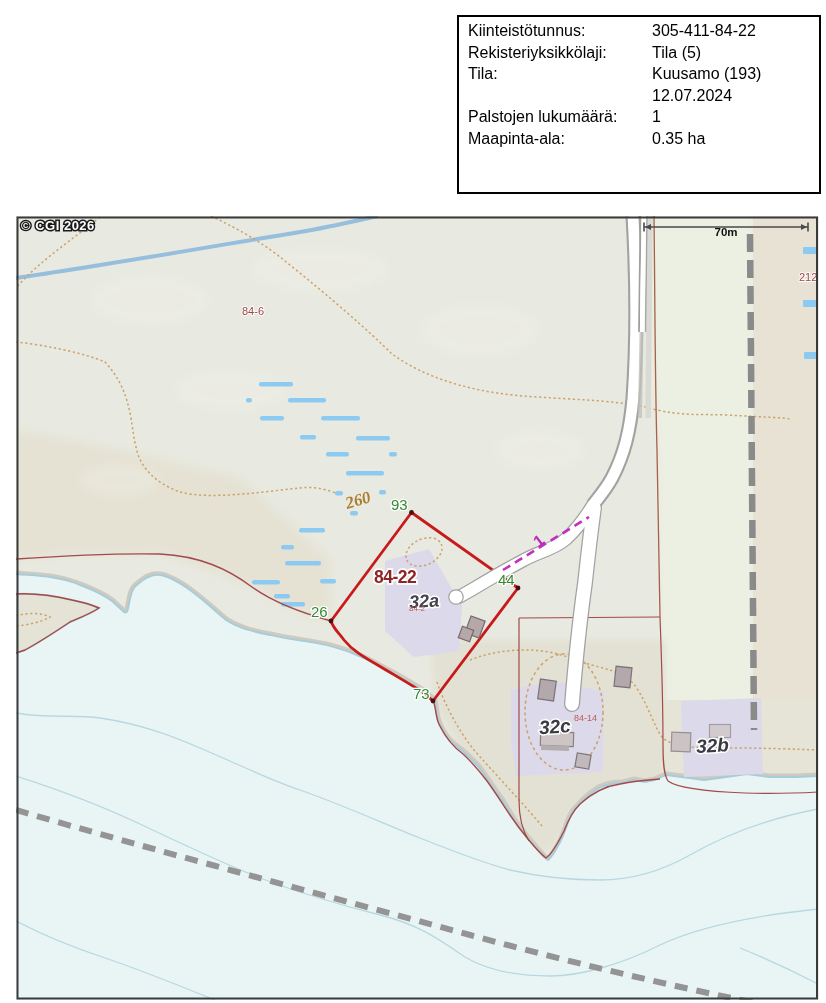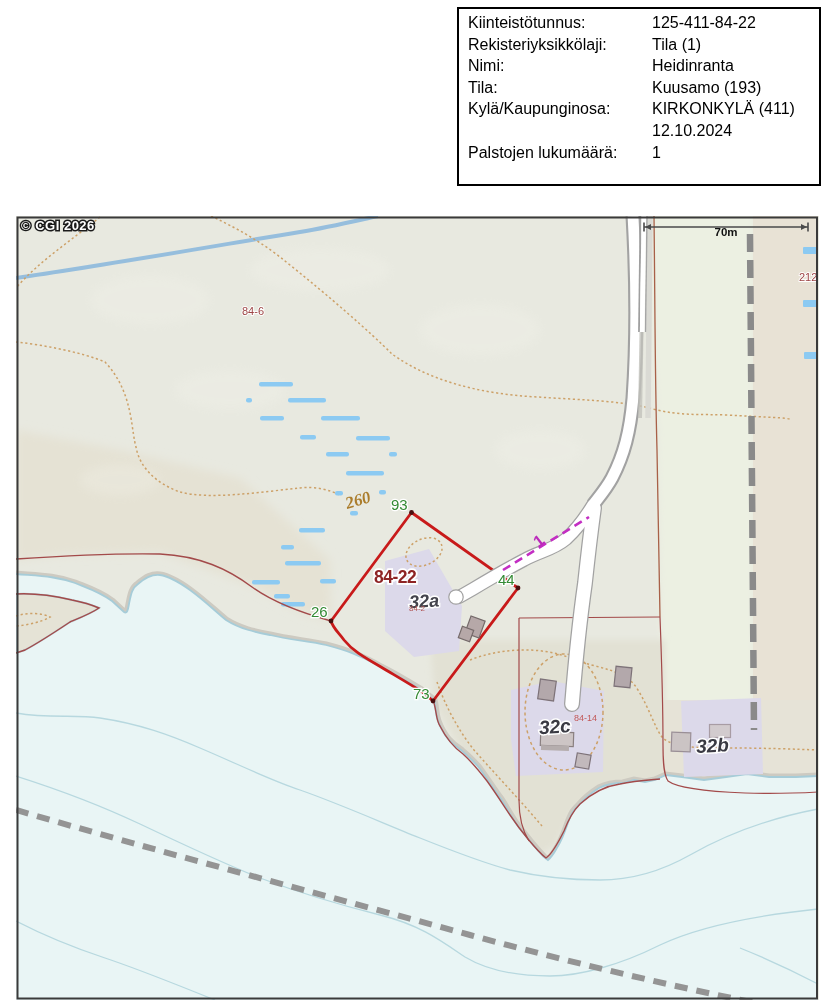--- a/index.html
+++ b/index.html
@@ -1,61 +1,57 @@
 <!DOCTYPE html>
 <html><head>
 <meta charset="utf-8">
 <style>
 html,body{margin:0;padding:0;background:#fff;}
 body{width:826px;height:1003px;position:relative;font-family:"Liberation Sans",sans-serif;overflow:hidden;}
-#info{position:absolute;left:457px;top:7px;width:364px;height:179px;border:2px solid #000;box-sizing:border-box;padding-top:3px;}
+#info{position:absolute;left:457px;top:15px;width:364px;height:179px;border:2px solid #000;box-sizing:border-box;padding-top:3px;}
 #info .row{height:21.6px;line-height:21.6px;font-size:16px;color:#000;white-space:nowrap;}
 #info .lab{position:absolute;left:9px;}
 #info .val{position:absolute;left:193px;}
 #info .row{position:relative;}
 </style>
 </head>
 <body>
 
 <div id="info">
 
 <div class="row">
       <span class="lab">Kiinteistötunnus:</span>
-      <span class="val">125-411-84-22</span>
+      <span class="val">305-411-84-22</span>
     </div>
 
 <div class="row">
       <span class="lab">Rekisteriyksikkölaji:</span>
-      <span class="val">Tila (1)</span>
-    </div>
-
-<div class="row">
-      <span class="lab">Nimi:</span>
-      <span class="val">Heidinranta</span>
-    </div>
+      <span class="val">Tila (5)</span>
+    </div>
+
 
 <div class="row">
       <span class="lab">Tila:</span>
       <span class="val">Kuusamo (193)</span>
     </div>
 
-<div class="row">
-      <span class="lab">Kylä/Kaupunginosa:</span>
-      <span class="val">KIRKONKYLÄ (411)</span>
-    </div>
-
-<div class="row">
-      <span class="val">12.10.2024</span>
+
+<div class="row">
+      <span class="val">12.07.2024</span>
     </div>
 
 <div class="row">
       <span class="lab">Palstojen lukumäärä:</span>
       <span class="val">1</span>
     </div>
 
+<div class="row">
+      <span class="lab">Maapinta-ala:</span>
+      <span class="val">0.35 ha</span>
+    </div>
 </div>
 
 <svg id="map" width="803" height="784" viewBox="16 216 803 784" style="position:absolute;left:16px;top:216px;">
 
 <defs>
       <filter id="b5" x="-20%" y="-20%" width="140%" height="140%">
         <feGaussianBlur stdDeviation="5"></feGaussianBlur>
       </filter>
 <filter id="b3" x="-20%" y="-20%" width="140%" height="140%">
         <feGaussianBlur stdDeviation="3"></feGaussianBlur>

